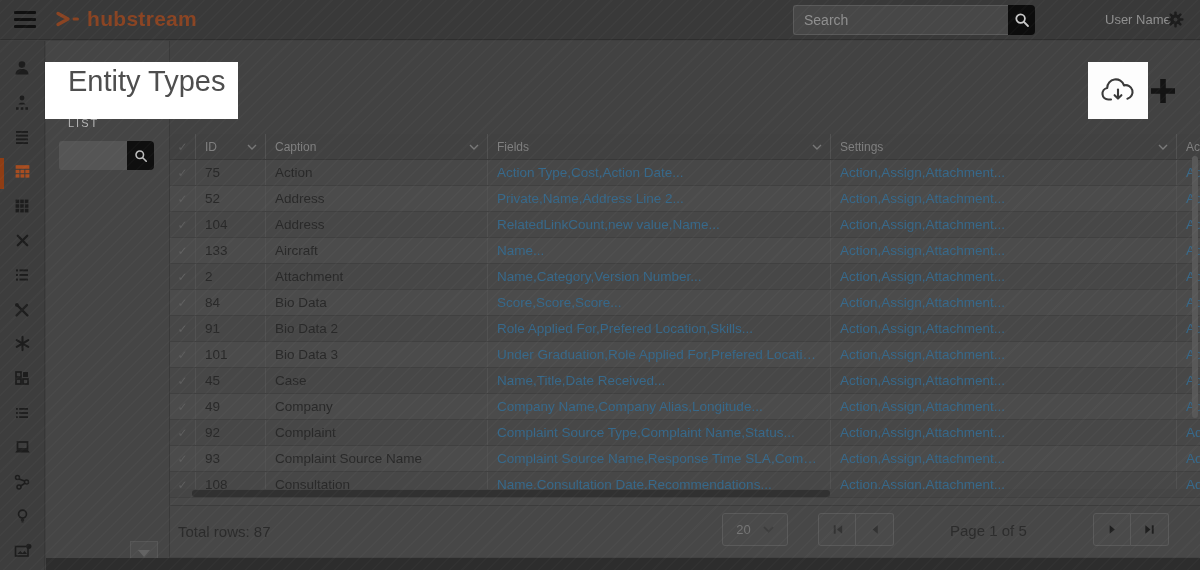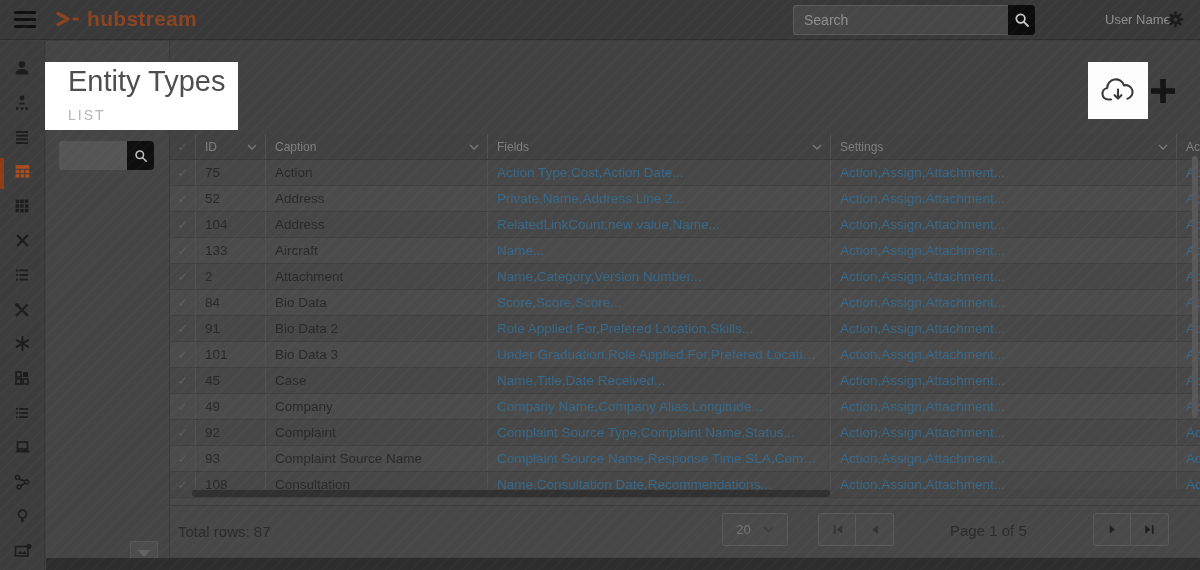--- a/index.html
+++ b/index.html
@@ -34,23 +34,23 @@
   
   .content { position:absolute; left:46px; top:41px; width:1154px; height:529px; background:#424242; }
   .left-panel { position:absolute; left:0; top:0; width:124px; height:529px; background:#454545; border-right:1px solid #3a3a3a; }
   .mini-search { position:absolute; left:13px; top:100px; display:flex; }
   .mini-search input { width:68px; height:29px; background:#555555; border:none; border-radius:3px 0 0 3px; padding:0 6px; color:#bbb; font-size:12px; outline:none; }
   .mini-search button { width:27px; height:29px; background:#0f0f0f; border:none; border-radius:0 4px 4px 0; display:flex; align-items:center; justify-content:center; cursor:pointer; }
   .panel-scroll-btn { position:absolute; left:84px; top:500px; width:28px; height:25px; background:#4c4c4c; border:1px solid #565656; display:flex; align-items:center; justify-content:center; cursor:pointer; }
   .panel-scroll-btn i { width:0; height:0; border-left:6px solid transparent; border-right:6px solid transparent; border-top:7px solid #636363; }
 
   
-  .title-spot { position:absolute; left:45px; top:62px; width:193px; height:68px; background:#ffffff; z-index:50; padding:3px 0 0 23px; }
+  .title-spot { position:absolute; left:45px; top:62px; width:193px; height:57px; background:#ffffff; z-index:50; padding:3px 0 0 23px; }
   .page-title { font-size:29px; color:#4e4e4e; font-weight:400; line-height:32px; }
-  .page-subtitle { font-size:14px; color:#b5b5b5; letter-spacing:2px; margin-top:10px; }
+  .page-subtitle { font-size:11px; color:#b5b5b5; letter-spacing:2px; margin-top:20px; }
   .cloud-spot { position:absolute; left:1088px; top:62px; width:60px; height:57px; background:#fdfdfd; z-index:50;
     display:flex; align-items:center; justify-content:center; cursor:pointer; }
   .add-btn { position:absolute; left:1148px; top:76px; width:30px; height:30px; z-index:30; cursor:pointer;
     display:flex; align-items:center; justify-content:center; }
 
   
   .table { position:absolute; left:124px; top:93px; width:1030px; height:371px; overflow:hidden; background:#484848; }
   .trow { display:grid; grid-template-columns:25px 70px 222px 343px 346px 120px; height:26px; align-items:center; }
   .thead { background:#414141; border-bottom:1px solid #383838; height:26px; }
   .thead .cell { color:#7f7f7f; font-size:12px; display:flex; align-items:center; justify-content:space-between; }

